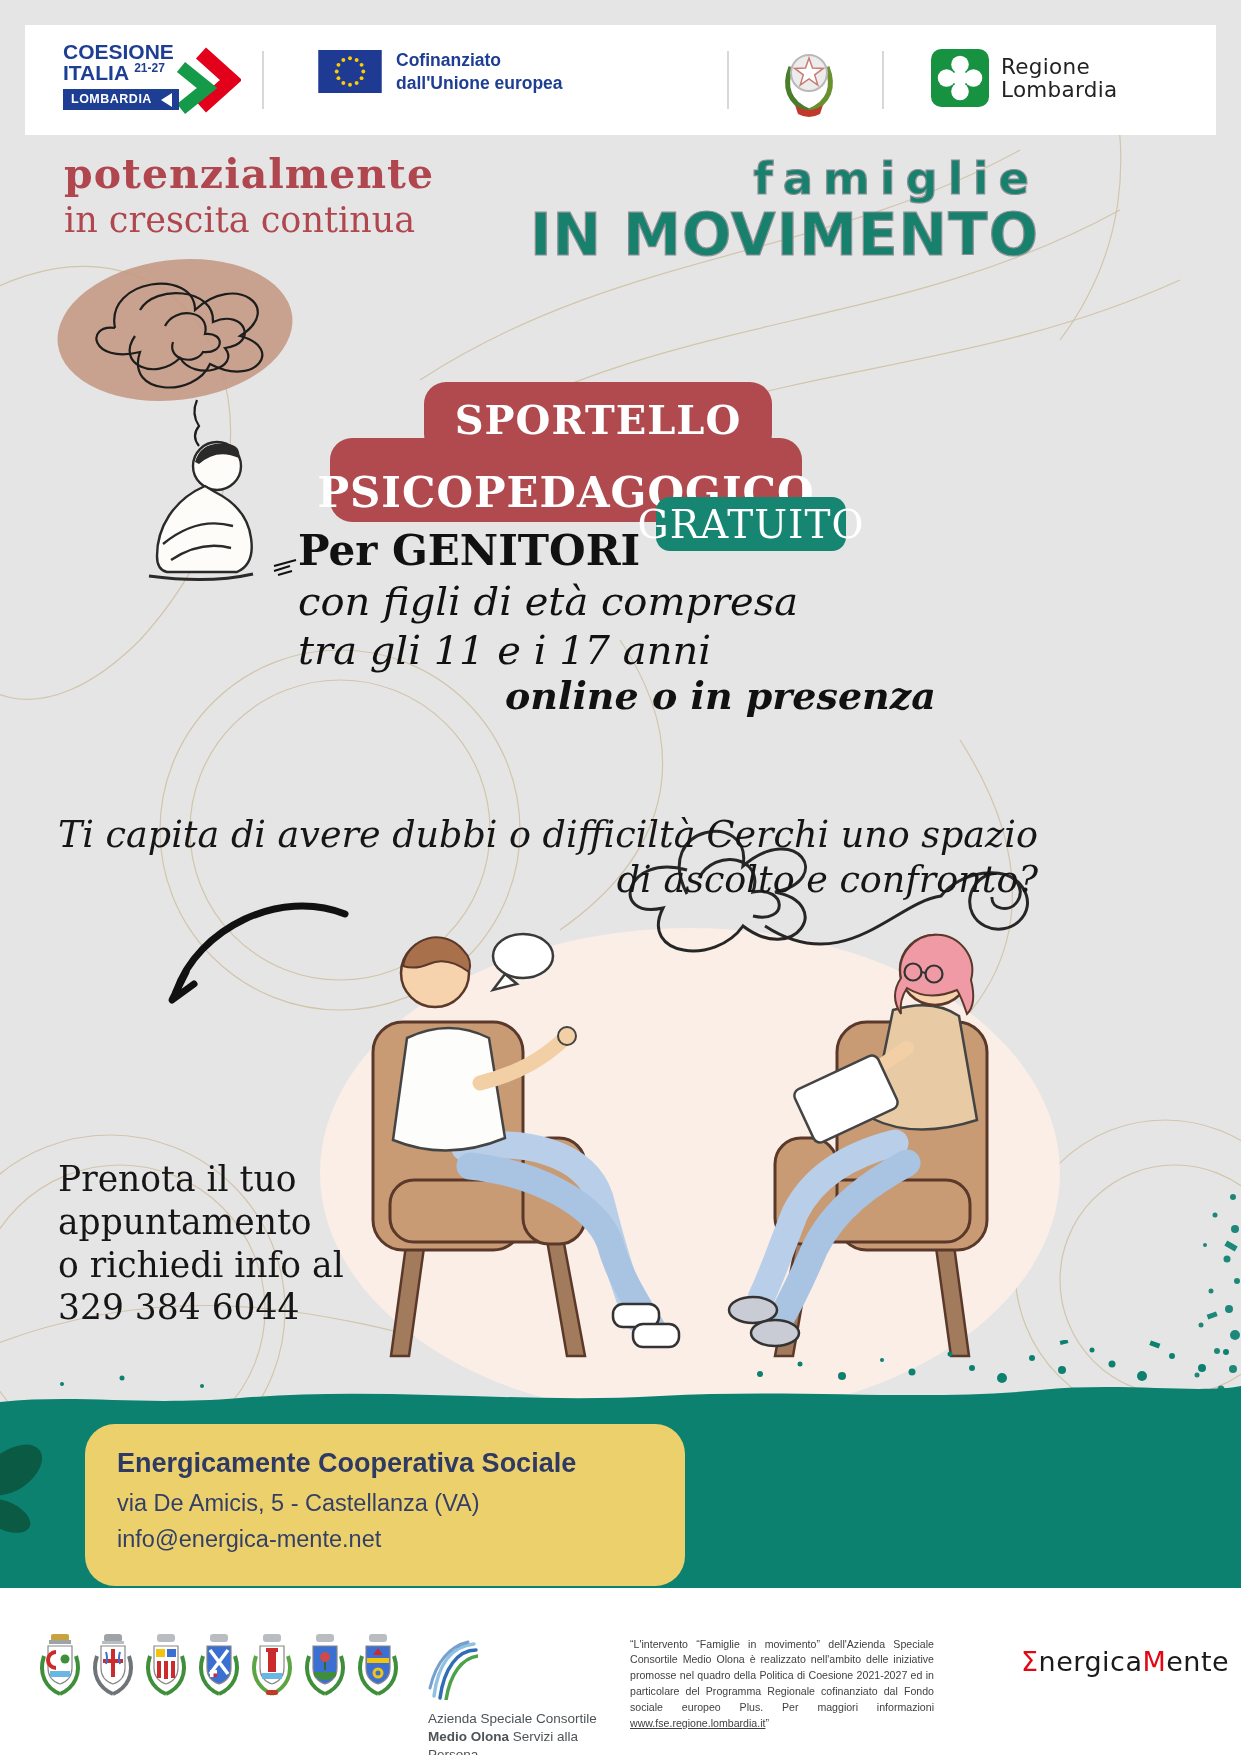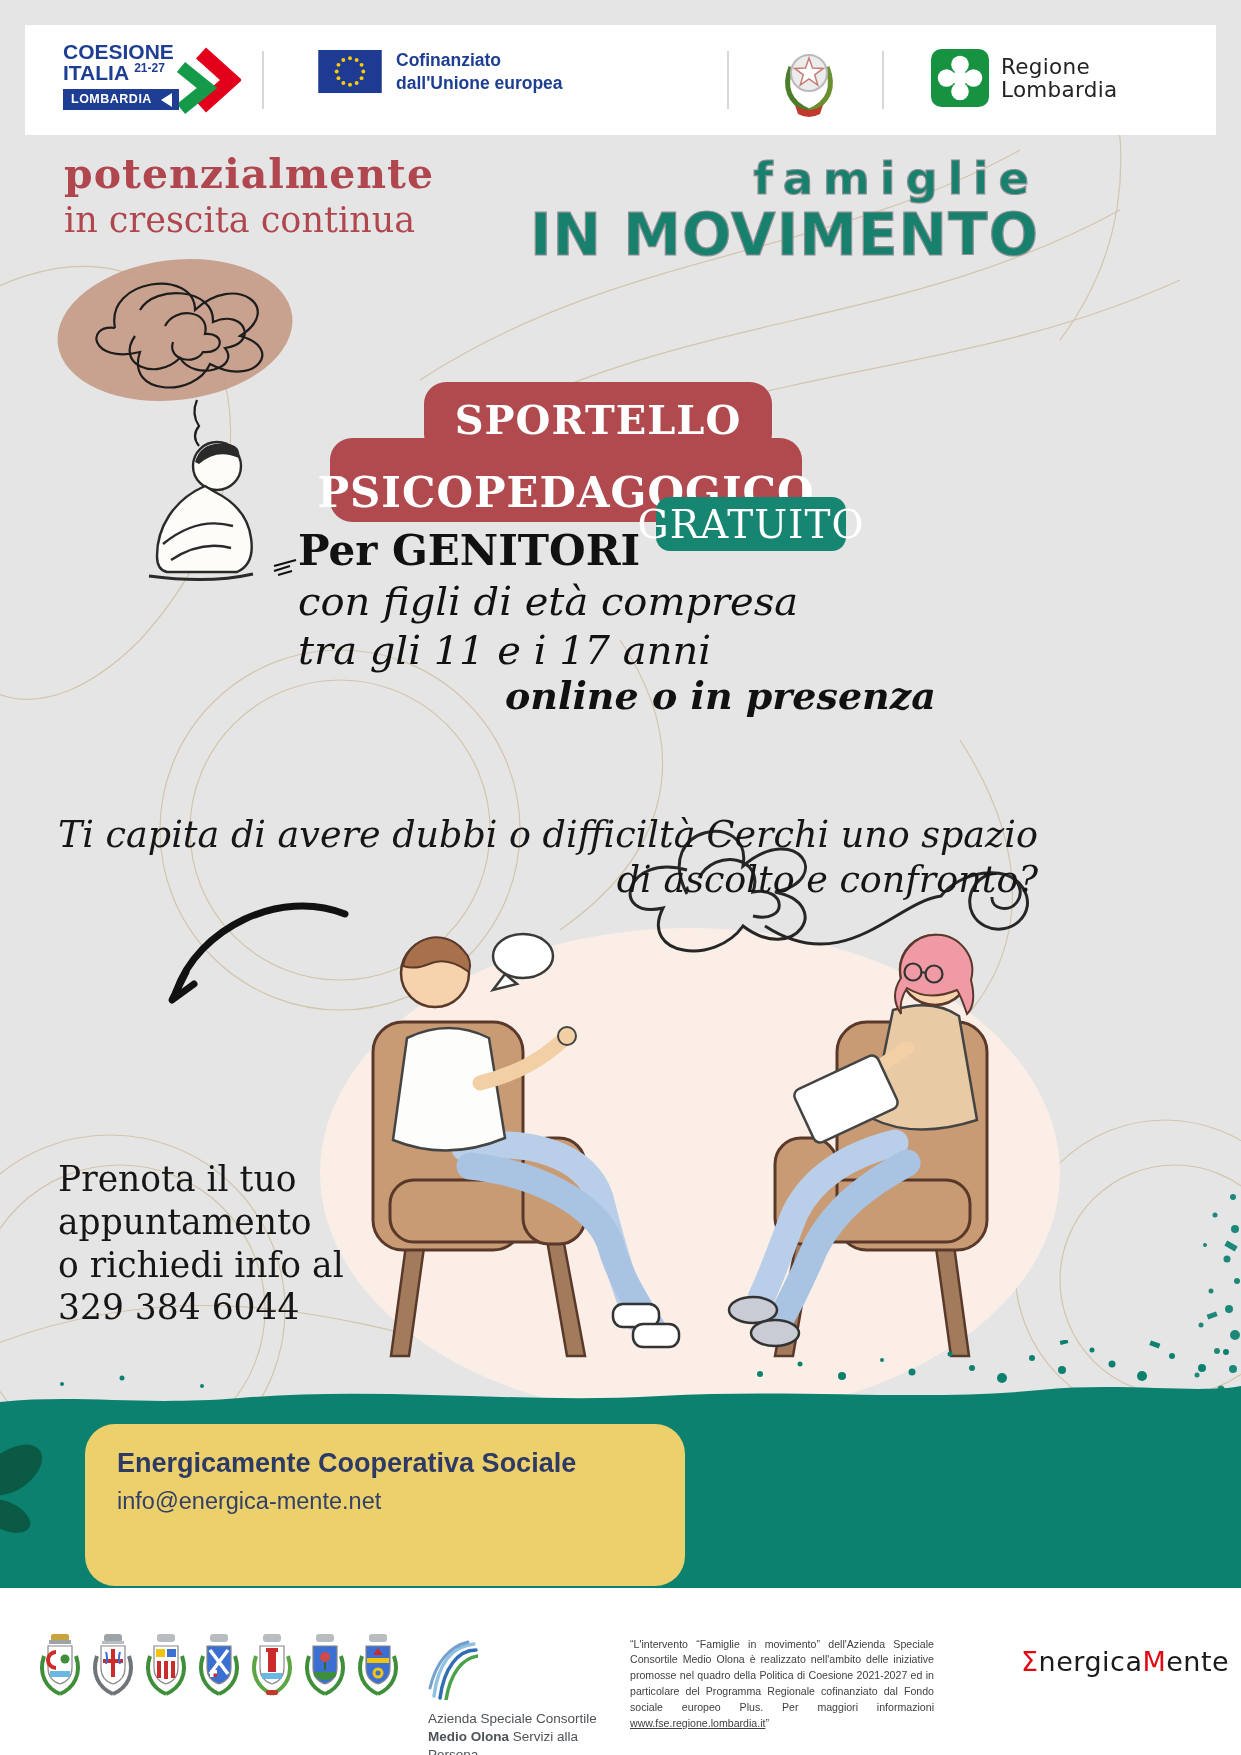--- a/index.html
+++ b/index.html
@@ -353,20 +353,21 @@
   </svg>
 
   <div class="band"></div>
   <svg class="abs" style="left:0;top:1430px;z-index:3" width="70" height="110" viewBox="0 0 70 110">
     <ellipse cx="12" cy="40" rx="34" ry="20" fill="#0a5a44" transform="rotate(-35 12 40)"></ellipse>
     <ellipse cx="6" cy="86" rx="26" ry="14" fill="#0a5a44" transform="rotate(25 6 86)"></ellipse>
   </svg>
 
   <div class="org-box">
     <div class="name">Energicamente Cooperativa Sociale</div>
+    <div class="addr">via De Amicis, 5 - Castellanza (VA)</div>
     <div class="mail">info@energica-mente.net</div>
   </div>
 
   <div class="footer">
     <div class="coats">
       <svg width="48" height="66" viewBox="0 0 48 66">
         <rect x="15" y="2" width="18" height="7" rx="2" fill="#c8a23c"></rect>
           <rect x="13" y="8" width="22" height="4" fill="#9ea3a8"></rect>
         <path d="M8,24 C2,42 10,56 24,62" stroke="#3f8f3a" stroke-width="4" fill="none"></path>
         <path d="M40,24 C46,42 38,56 24,62" stroke="#3f8f3a" stroke-width="4" fill="none"></path>

